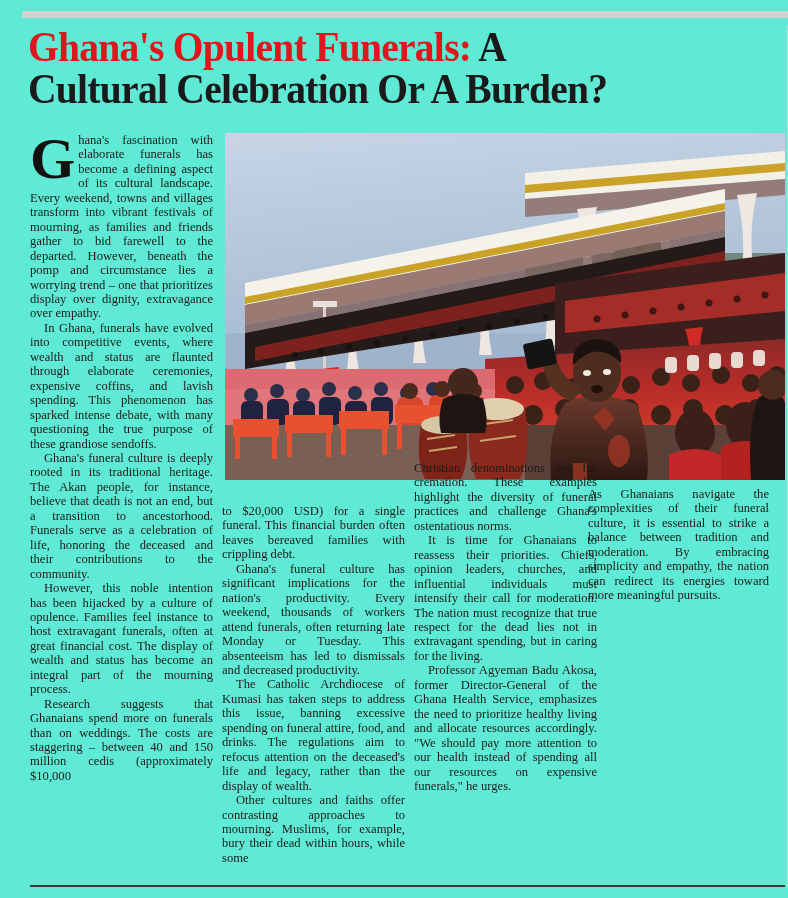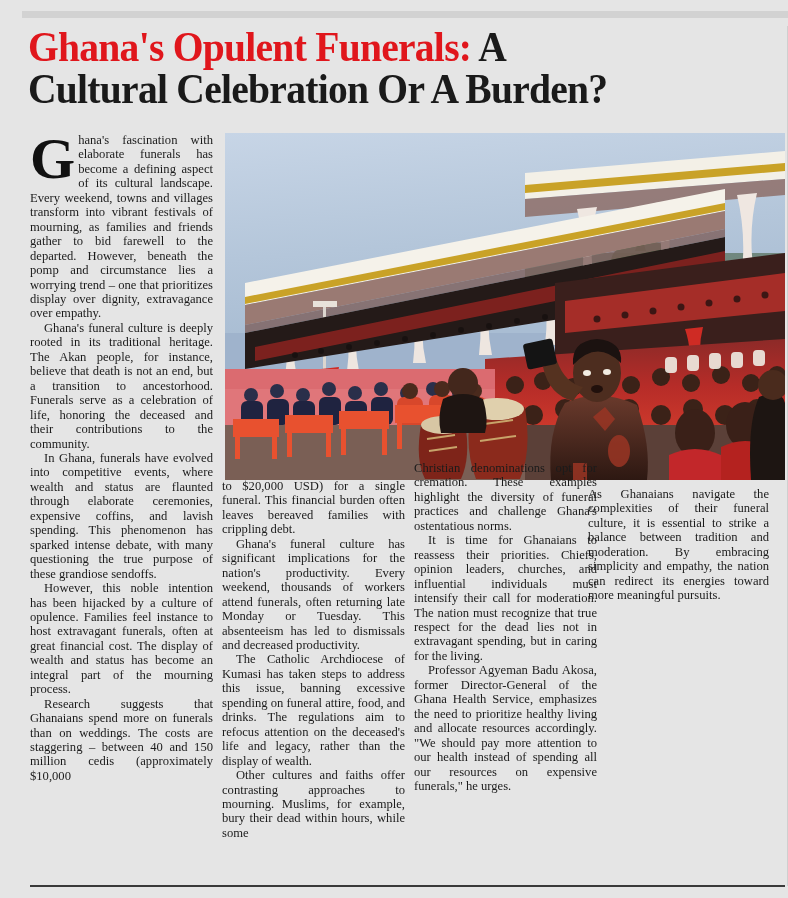--- a/index.html
+++ b/index.html
@@ -2,21 +2,21 @@
 <html><head>
 <meta charset="utf-8">
 <style>
   * { margin:0; padding:0; box-sizing:border-box; }
   html, body {
     width:788px; height:898px;
     background:#ffffff;
     font-family:"Liberation Serif", serif;
     overflow:hidden;
   }
-  .page { position:relative; width:788px; height:898px; background:#e5e5e5; }
+  .page { position:relative; width:788px; height:898px; background:#5eead4; }
 
   
   .top-rule {
     position:absolute; left:22px; top:11px; width:766px; height:7px;
     background:#d2d2d2;
   }
 
   
   .headline {
     position:absolute; left:28px; top:26px; width:752px;
@@ -47,21 +47,21 @@
     line-height:14.45px;
     text-align:justify;
     text-justify:inter-word;
     color:#1b1b1b;
     hyphens:manual;
   }
   .col p { text-indent:14px; margin:0; }
   .col p.first { text-indent:0; }
 
   #col1 { left:30px;  top:133px; width:183px; }
-  #col2 { left:222px; top:479px; width:183px; }
+  #col2 { left:222px; top:504px; width:183px; }
   #col3 { left:414px; top:461px; width:183px; }
   #col4 { left:588px; top:487px; width:181px; }
 
   
   .dropcap {
     float:left;
     font-family:"Liberation Serif", serif;
     font-weight:bold;
     font-size:58px;
     line-height:47px;
@@ -322,22 +322,22 @@
 
       <path d="M534 264 q22 -10 26 6 l0 77 l-34 0 q-4 -56 8 -83 z" fill="#1d1512"></path>
       <circle cx="548" cy="252" r="15" fill="#4a2b1d"></circle>
 
       <rect x="0" y="0" width="560" height="347" fill="none" stroke="#ffffff" stroke-width="0"></rect>
     </svg>
   </div>
 
   <div class="col" id="col1">
     <p class="first"><span class="dropcap">G</span><span>hana's fascination with elaborate funerals has become a defining aspect of its cultural landscape. Every weekend, towns and villages transform into vibrant festivals of mourning, as families and friends gather to bid farewell to the departed. However, beneath the pomp and circumstance lies a worrying trend – one that prioritizes display over dignity, extravagance over empathy.</span></p>
+    <p>In Ghana, funerals have evolved into competitive events, where wealth and status are flaunted through elaborate ceremonies, expensive coffins, and lavish spending. This phenomenon has sparked intense debate, with many questioning the true purpose of these grandiose sendoffs.</p>
     <p>Ghana's funeral culture is deeply rooted in its traditional heritage. The Akan people, for instance, believe that death is not an end, but a transition to ancestorhood. Funerals serve as a celebration of life, honoring the deceased and their contributions to the community.</p>
-    <p>In Ghana, funerals have evolved into competitive events, where wealth and status are flaunted through elaborate ceremonies, expensive coffins, and lavish spending. This phenomenon has sparked intense debate, with many questioning the true purpose of these grandiose sendoffs.</p>
     <p>However, this noble intention has been hijacked by a culture of opulence. Families feel instance to host extravagant funerals, often at great financial cost. The display of wealth and status has become an integral part of the mourning process.</p>
     <p>Research suggests that Ghanaians spend more on funerals than on weddings. The costs are staggering – between 40 and 150 million cedis (approximately $10,000</p>
   </div>
 
   <div class="col" id="col2">
     <p class="first">to $20,000 USD) for a single funeral. This financial burden often leaves bereaved families with crippling debt.</p>
     <p>Ghana's funeral culture has significant implications for the nation's productivity. Every weekend, thousands of workers attend funerals, often returning late Monday or Tuesday. This absenteeism has led to dismissals and decreased productivity.</p>
     <p>The Catholic Archdiocese of Kumasi has taken steps to address this issue, banning excessive spending on funeral attire, food, and drinks. The regulations aim to refocus attention on the deceased's life and legacy, rather than the display of wealth.</p>
     <p>Other cultures and faiths offer contrasting approaches to mourning. Muslims, for example, bury their dead within hours, while some</p>
   </div>

